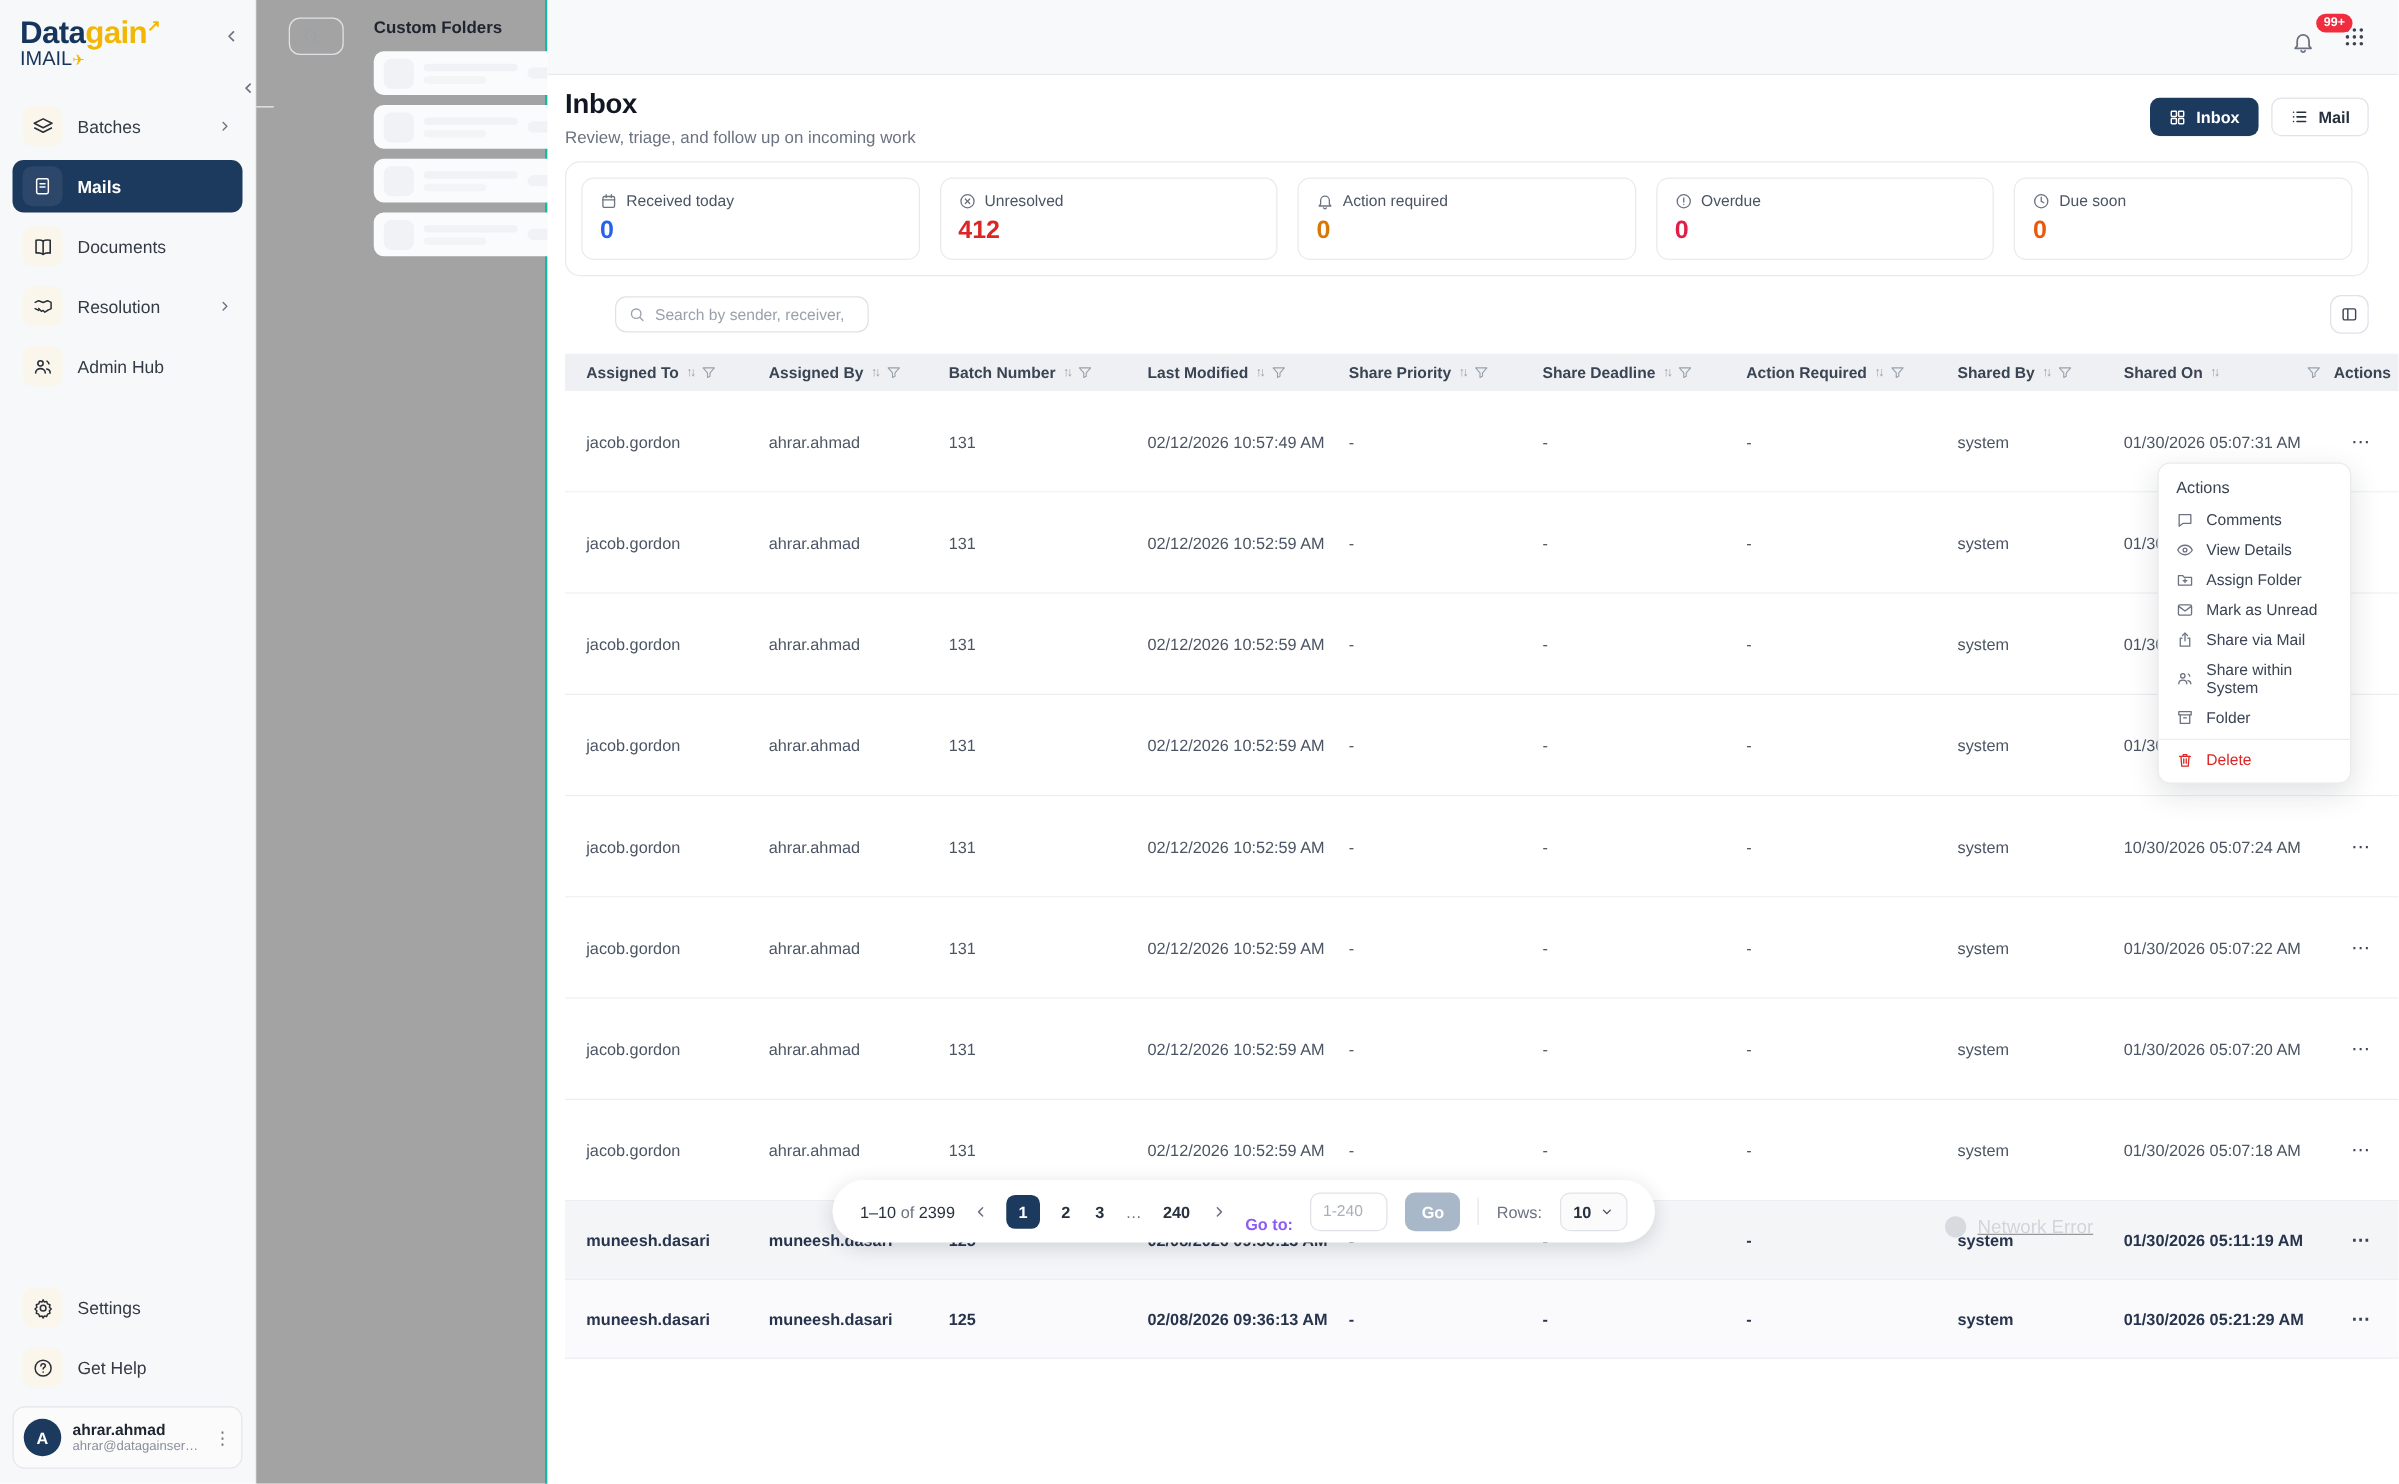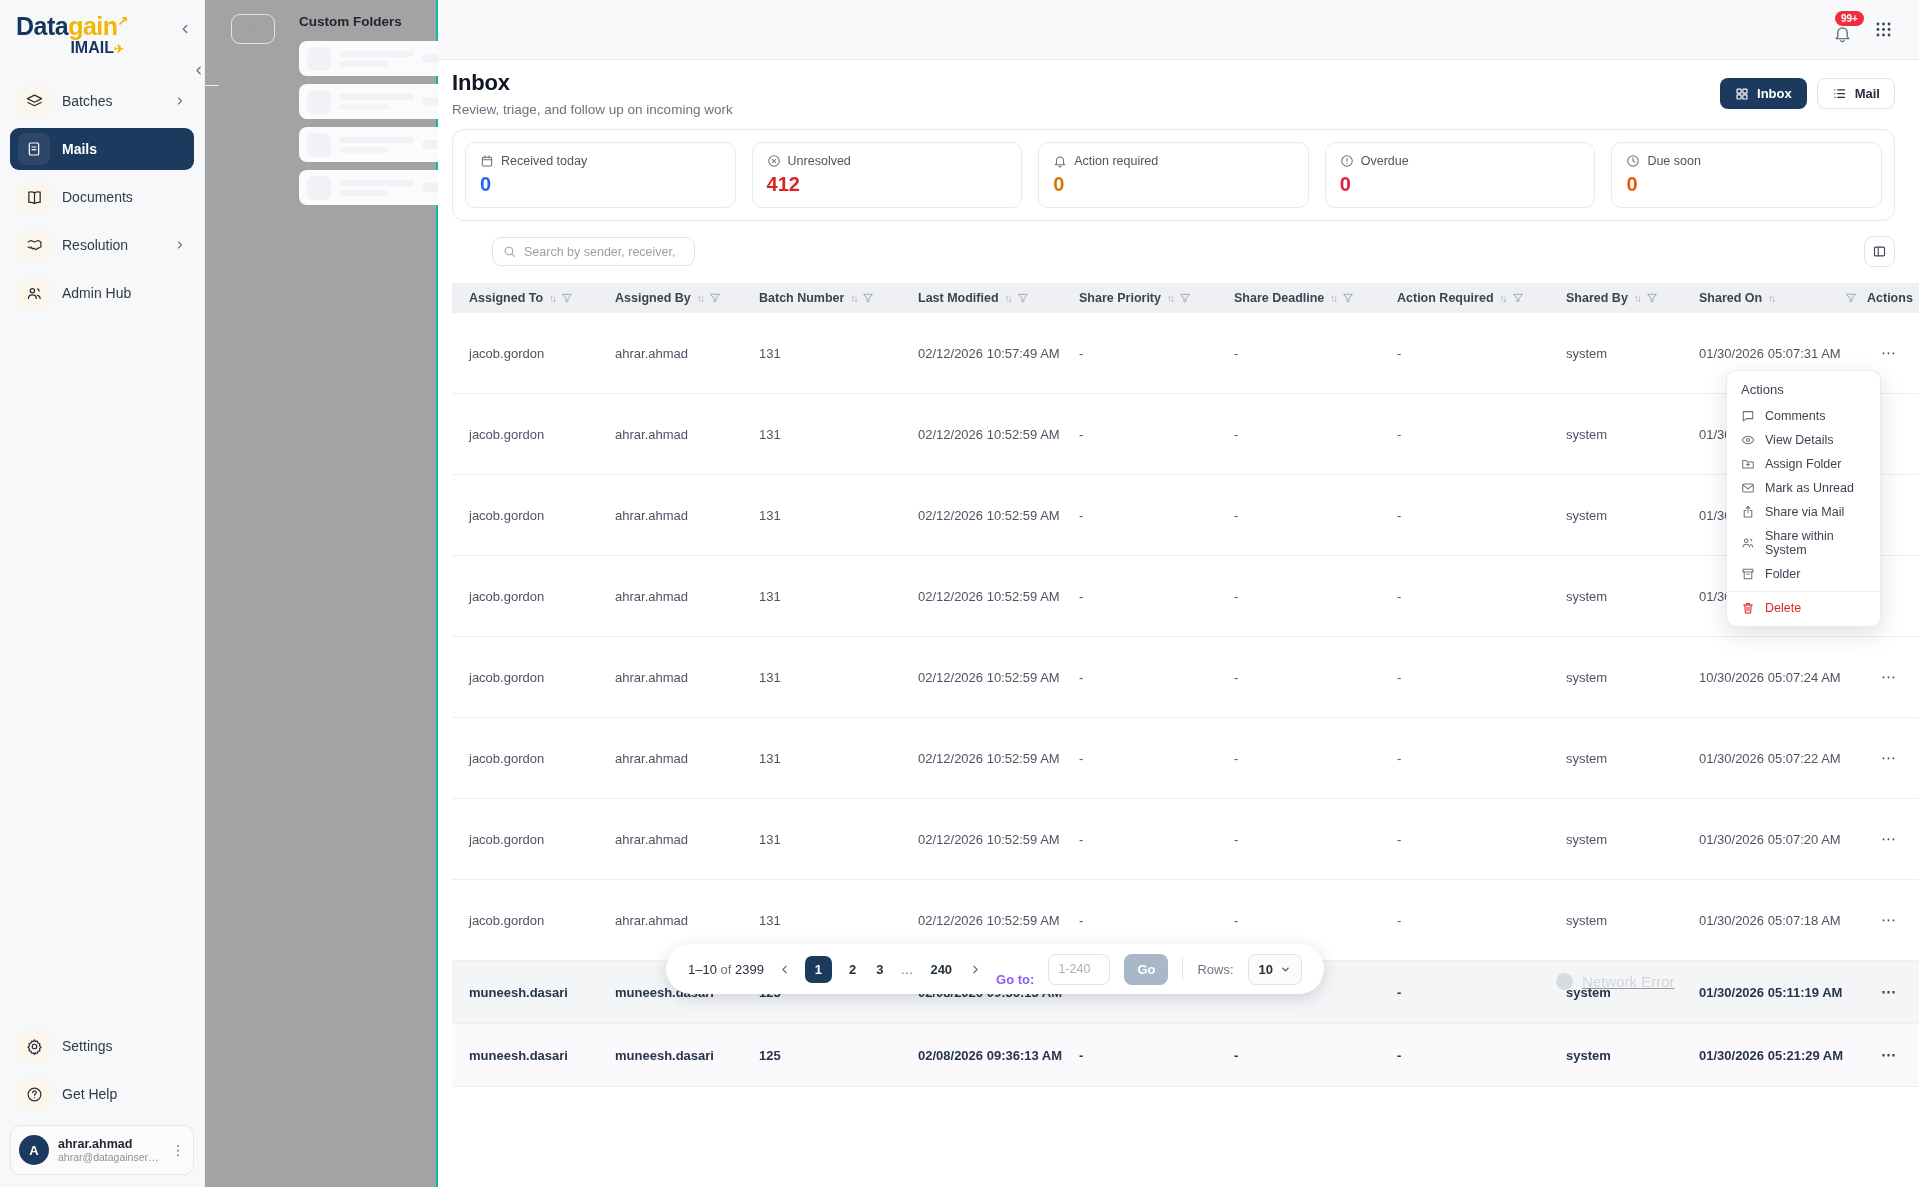--- a/index.html
+++ b/index.html
@@ -8,21 +8,21 @@
   svg { display:block; }
 
   
   .sidebar { width:205px; min-width:205px; height:100%; background:#f7f8f9; border-right:1px solid #ececf0; display:flex; flex-direction:column; padding:10px 10px 12px 10px; }
   .logo-row { display:flex; align-items:flex-start; justify-content:space-between; padding:4px 2px 10px 6px; }
   .logo { line-height:1; }
   .logo-l1 { font-size:25px; font-weight:800; letter-spacing:-0.5px; }
   .logo-l1 .navy { color:#16355c; }
   .logo-l1 .gold { color:#f2b705; }
   .logo-arrow { color:#f2b705; font-size:13px; font-weight:800; vertical-align:top; }
-  .logo-l2 { text-align:right; font-size:16px; font-weight:700; color:#16355c; margin-top:1px; padding-right:4px; }
+  .logo-l2 { text-align:left; font-size:16px; font-weight:400; color:#16355c; margin-top:1px; padding-right:4px; }
   .logo-plane { color:#f2b705; font-size:12px; }
   .collapse-btn { color:#6b7280; margin-top:8px; cursor:pointer; }
   .nav { display:flex; flex-direction:column; gap:6px; margin-top:14px; }
   .nav-item { display:flex; align-items:center; gap:12px; height:42px; border-radius:9px; padding:0 8px; color:#333a45; font-size:14px; font-weight:500; cursor:pointer; }
   .nav-item .ibox { width:32px; height:32px; min-width:32px; border-radius:8px; background:#faf6ec; display:flex; align-items:center; justify-content:center; color:#2b2f38; }
   .nav-item .chev { margin-left:auto; color:#6b7280; }
   .nav-item.active { background:#1c3a5e; color:#fff; font-weight:700; }
   .nav-item.active .ibox { background:rgba(255,255,255,0.07); color:#fff; }
   .sidebar-spacer { flex:1; }
   .user-card { margin-top:10px; border:1px solid #e4e6ea; border-radius:10px; background:#fbfbfc; padding:9px 8px; display:flex; align-items:center; gap:9px; }
@@ -50,21 +50,21 @@
   .skel .sq { width:24px; height:24px; min-width:24px; border-radius:6px; background:#f1f2f5; }
   .skel .lines { flex:1; display:flex; flex-direction:column; gap:4px; }
   .skel .l1 { width:75px; height:6px; border-radius:3px; background:#f1f2f5; }
   .skel .l2 { width:50px; height:6px; border-radius:3px; background:#f3f4f6; }
   .skel .pill { width:28px; height:9px; border-radius:5px; background:#f1f2f5; margin-left:auto; }
 
   
   .main { flex:1; height:100%; position:relative; background:#fff; overflow:hidden; }
   .topbar { height:60px; background:#f8f9fa; border-bottom:1px solid #e8eaed; display:flex; align-items:center; justify-content:flex-end; gap:22px; padding:0 26px; }
   .bell-wrap { position:relative; color:#6b7280; cursor:pointer; margin-top:8px; }
-  .badge { position:absolute; top:-13px; left:2px; background:#ef2d3f; color:#fff; font-size:10px; font-weight:700; border-radius:9px; padding:2px 6px; }
+  .badge { position:absolute; top:-13px; left:20px; background:#ef2d3f; color:#fff; font-size:10px; font-weight:700; border-radius:9px; padding:2px 6px; }
   .apps-grid { color:#3b4453; cursor:pointer; }
 
   .content { padding:0 24px 0 14px; }
   .header-row { display:flex; align-items:flex-start; justify-content:space-between; margin-top:10px; }
   .page-title { font-size:22px; font-weight:800; color:#101623; letter-spacing:-0.2px; }
   .page-sub { font-size:13.5px; color:#6b7280; margin-top:6px; }
   .toggle { display:flex; gap:10px; margin-top:8px; }
   .tbtn { display:flex; align-items:center; gap:8px; height:31px; padding:0 14px; border-radius:8px; font-size:13px; font-weight:700; cursor:pointer; border:1px solid transparent; }
   .tbtn.active { background:#1c3a5e; color:#fff; }
   .tbtn.ghost { background:#fff; color:#27303e; border-color:#dfe3e8; }

